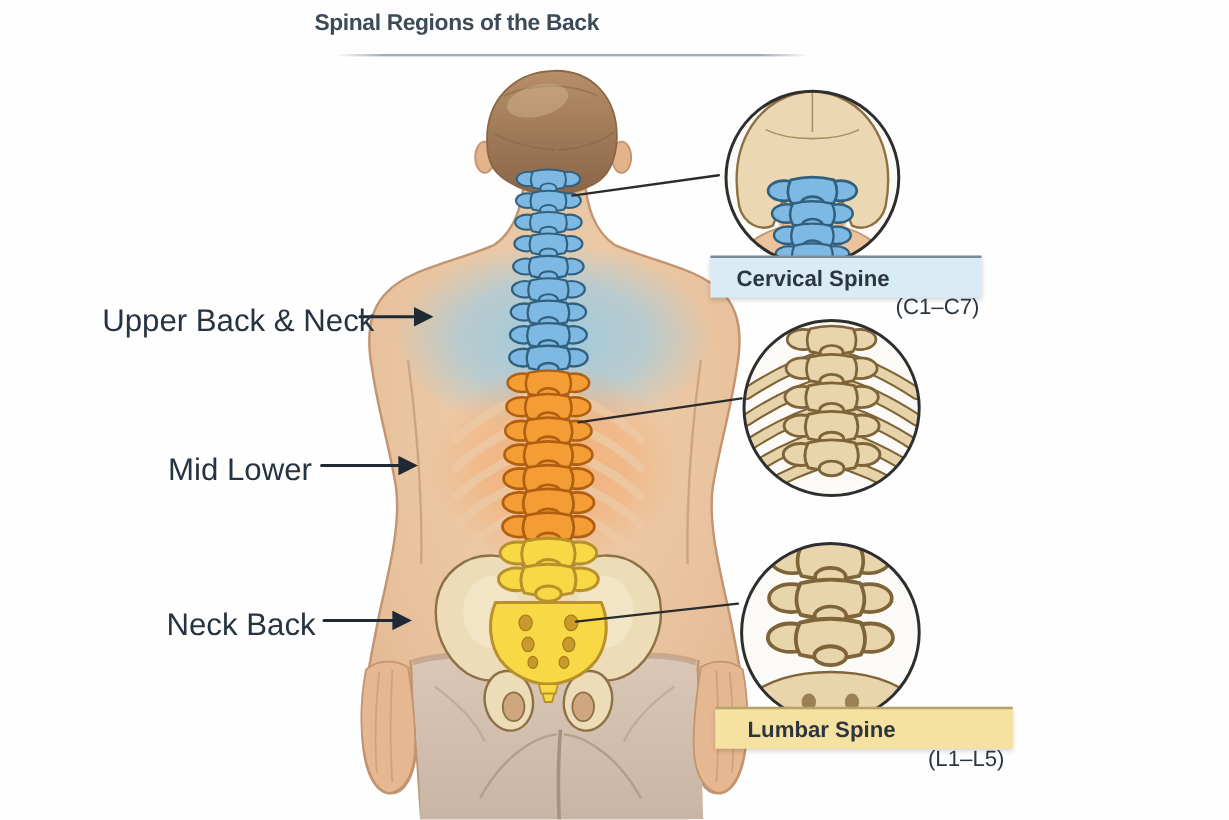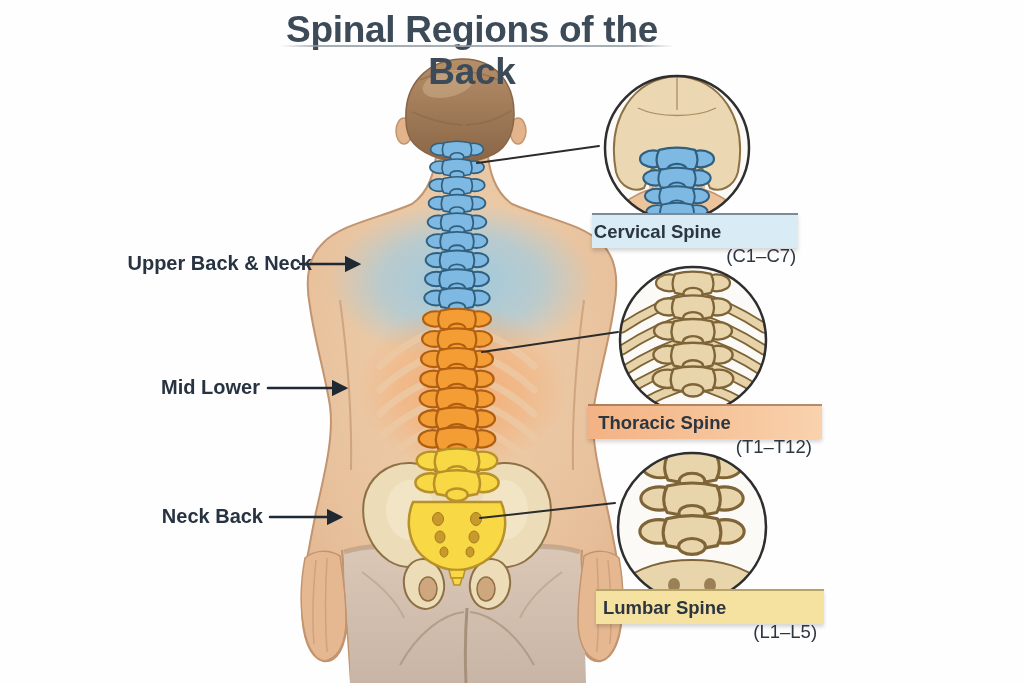--- a/index.html
+++ b/index.html
@@ -2,37 +2,37 @@
 <html><head>
 <meta charset="utf-8">
 <style>
   html,body{margin:0;padding:0;background:#ffffff;}
   .stage{
     position:relative;width:1024px;height:683px;overflow:hidden;
     background:#fefefe;font-family:"Liberation Sans", sans-serif;
   }
   .stage svg{position:absolute;inset:0;}
   .title{
-    position:absolute;top:9px;left:262px;width:420px;text-align:center;
-    font-size:37px;font-weight:700;color:#3d4b59;letter-spacing:-0.3px;
+    position:absolute;top:9px;left:262px;width:420px;text-align:left;
+    font-size:19px;font-weight:700;color:#3d4b59;letter-spacing:-0.3px;
   }
   .title-rule{
     position:absolute;top:45px;left:280px;width:394px;height:2px;
     background:linear-gradient(90deg,rgba(150,160,168,0),rgba(150,160,168,.85) 10%,rgba(150,160,168,.85) 90%,rgba(150,160,168,0));
   }
   .lbl{
-    position:absolute;font-size:20px;font-weight:700;color:#273340;white-space:nowrap;
+    position:absolute;font-size:26px;font-weight:400;color:#273340;white-space:nowrap;
   }
   .lbl-upper{top:252px;right:712px;}
   .lbl-mid{top:376px;right:764px;}
   .lbl-lower{top:505px;right:761px;}
   .banner{
     position:absolute;height:33px;display:flex;align-items:center;justify-content:center;
     gap:5px;font-size:18.5px;font-weight:700;color:#2c3640;white-space:nowrap;
-    border-top:2px solid rgba(62,72,82,.55);box-shadow:0 3px 4px rgba(0,0,0,.16);
+    border-top:2px solid rgba(62,72,82,.55);box-shadow:0 3px 4px rgba(0,0,0,.16);padding-left:20px;
   }
   .banner .range{font-weight:400;margin-top:48px;}
   .banner-cervical{left:592px;top:213px;width:206px;background:#d9ebf4;border-top-color:rgba(60,75,88,.6);}
   .banner-thoracic{left:588px;top:404px;width:234px;background:linear-gradient(90deg,#f3b283,#f9d2ad);border-top-color:rgba(120,85,55,.55);}
   .banner-lumbar{left:596px;top:589px;width:228px;background:#f6e2a0;border-top-color:rgba(120,100,45,.5);gap:27px;}
   
   .cer{fill:#7db9e2;stroke:#31607f;}
   .tho{fill:#f59d35;stroke:#b05f10;}
   .lum{fill:#f8d845;stroke:#b8912a;}
   .bone{fill:#e8d5ac;stroke:#7e6437;}
@@ -300,22 +300,18 @@
   <div class="title-rule"></div>
 
   <div class="lbl lbl-upper">Upper Back &amp; Neck</div>
   <div class="lbl lbl-mid">Mid Lower</div>
   <div class="lbl lbl-lower">Neck Back</div>
 
   <div class="banner banner-cervical">
     <span>Cervical Spine</span>
     <span class="range">(C1–C7)</span>
   </div>
-  <div class="banner banner-thoracic">
-    <span>Thoracic Spine</span>
-    <span class="range">(T1–T12)</span>
-  </div>
   <div class="banner banner-lumbar">
     <span>Lumbar Spine</span>
     <span class="range">(L1–L5)</span>
   </div>
 
 </div>
 
 </body></html>

